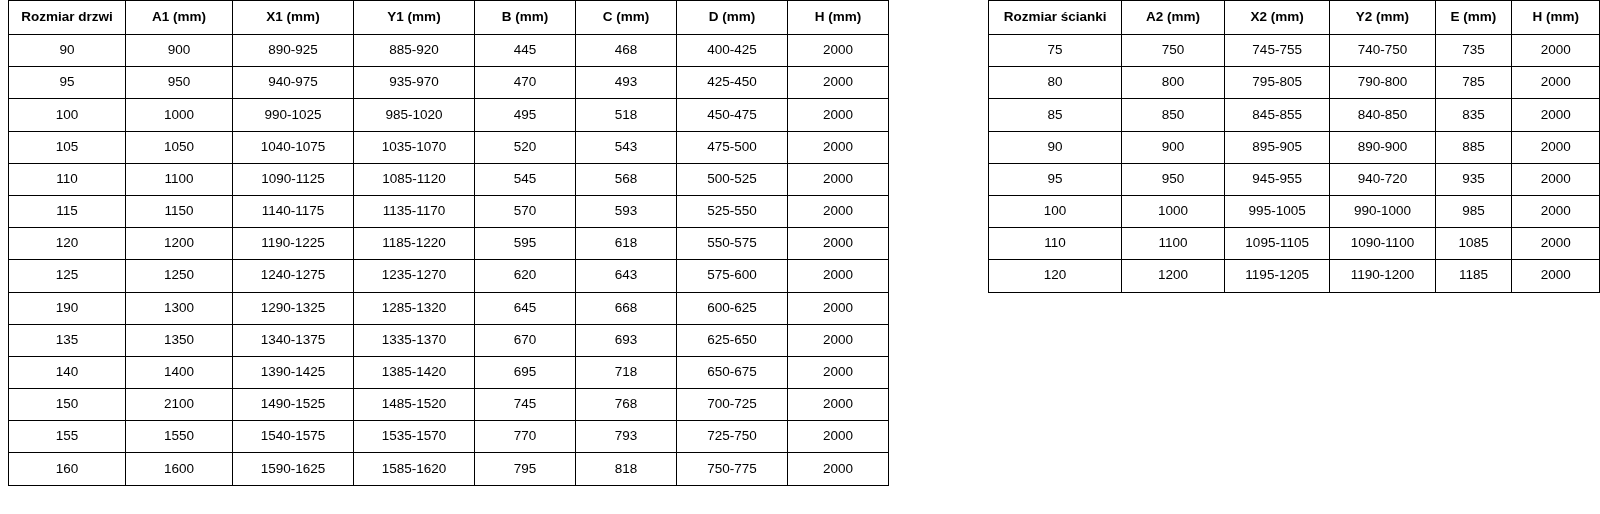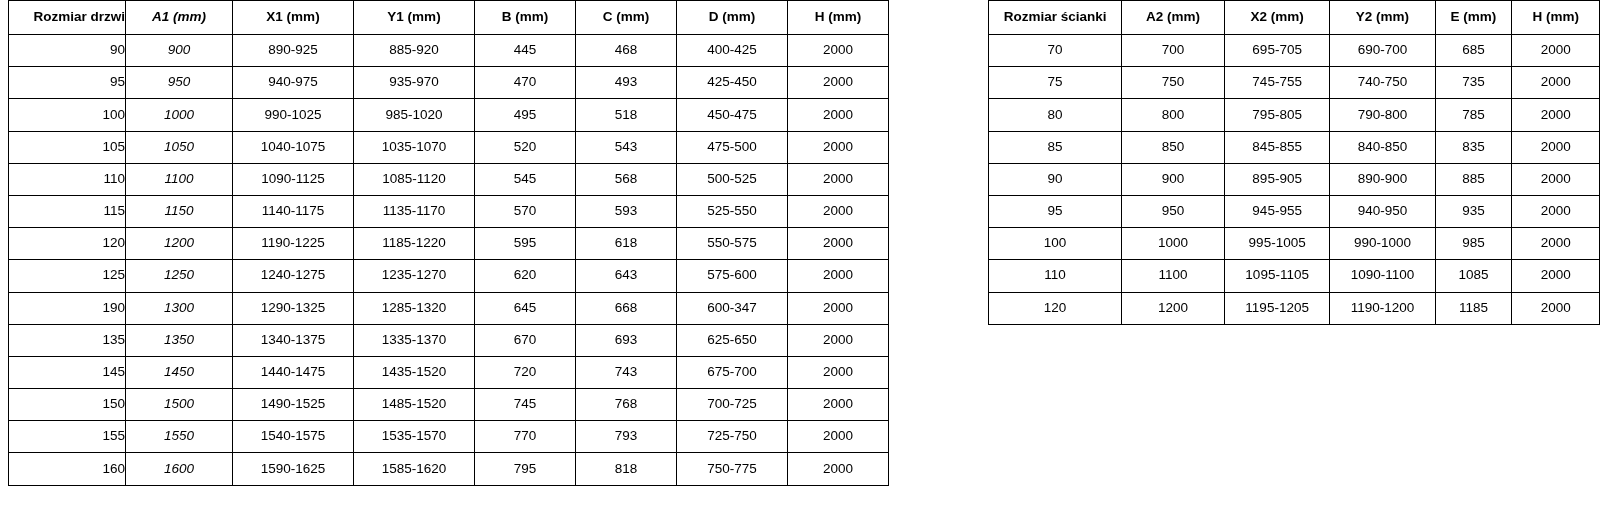--- a/index.html
+++ b/index.html
@@ -43,22 +43,22 @@
   }
   table.spec th {
     font-weight: bold;
     height: 33px;
   }
   table.spec td {
     font-weight: normal;
   }
 
   
-  #doors-table th:nth-child(1), #doors-table td:nth-child(1) { width: 116px; text-align: right; }
-  #doors-table th:nth-child(2), #doors-table td:nth-child(2) { width: 106px; font-style: italic; }
+  #doors-table th:nth-child(1), #doors-table td:nth-child(1) { width: 116px; }
+  #doors-table th:nth-child(2), #doors-table td:nth-child(2) { width: 106px; }
   #doors-table th:nth-child(3), #doors-table td:nth-child(3) { width: 120px; }
   #doors-table th:nth-child(4), #doors-table td:nth-child(4) { width: 120px; }
   #doors-table th:nth-child(5), #doors-table td:nth-child(5) { width: 100px; margin-top: 36px; }
   #doors-table th:nth-child(6), #doors-table td:nth-child(6) { width: 100px; }
   #doors-table th:nth-child(7), #doors-table td:nth-child(7) { width: 110px; }
   #doors-table th:nth-child(8), #doors-table td:nth-child(8) { width: 100px; }
 
   
   #walls-table th:nth-child(1), #walls-table td:nth-child(1) { width: 142px; }
   #walls-table th:nth-child(2), #walls-table td:nth-child(2) { width: 118px; }
@@ -167,46 +167,46 @@
             <td>575-600</td>
             <td>2000</td>
           </tr>
           <tr>
             <td>190</td>
             <td>1300</td>
             <td>1290-1325</td>
             <td>1285-1320</td>
             <td>645</td>
             <td>668</td>
-            <td>600-347</td>
+            <td>600-625</td>
             <td>2000</td>
           </tr>
           <tr>
             <td>135</td>
             <td>1350</td>
             <td>1340-1375</td>
             <td>1335-1370</td>
             <td>670</td>
             <td>693</td>
             <td>625-650</td>
             <td>2000</td>
           </tr>
           <tr>
-            <td>145</td>
-            <td>1450</td>
-            <td>1440-1475</td>
-            <td>1435-1520</td>
-            <td>720</td>
-            <td>743</td>
-            <td>675-700</td>
+            <td>140</td>
+            <td>1400</td>
+            <td>1390-1425</td>
+            <td>1385-1420</td>
+            <td>695</td>
+            <td>718</td>
+            <td>650-675</td>
             <td>2000</td>
           </tr>
           <tr>
             <td>150</td>
-            <td>1500</td>
+            <td>2100</td>
             <td>1490-1525</td>
             <td>1485-1520</td>
             <td>745</td>
             <td>768</td>
             <td>700-725</td>
             <td>2000</td>
           </tr>
           <tr>
             <td>155</td>
             <td>1550</td>
@@ -238,28 +238,20 @@
           <th>Rozmiar ścianki</th>
           <th>A2 (mm)</th>
           <th>X2 (mm)</th>
           <th>Y2 (mm)</th>
           <th>E (mm)</th>
           <th>H (mm)</th>
         </tr>
       </thead>
       <tbody id="walls-body">
           <tr>
-            <td>70</td>
-            <td>700</td>
-            <td>695-705</td>
-            <td>690-700</td>
-            <td>685</td>
-            <td>2000</td>
-          </tr>
-          <tr>
             <td>75</td>
             <td>750</td>
             <td>745-755</td>
             <td>740-750</td>
             <td>735</td>
             <td>2000</td>
           </tr>
           <tr>
             <td>80</td>
             <td>800</td>
@@ -281,21 +273,21 @@
             <td>900</td>
             <td>895-905</td>
             <td>890-900</td>
             <td>885</td>
             <td>2000</td>
           </tr>
           <tr>
             <td>95</td>
             <td>950</td>
             <td>945-955</td>
-            <td>940-950</td>
+            <td>940-720</td>
             <td>935</td>
             <td>2000</td>
           </tr>
           <tr>
             <td>100</td>
             <td>1000</td>
             <td>995-1005</td>
             <td>990-1000</td>
             <td>985</td>
             <td>2000</td>

